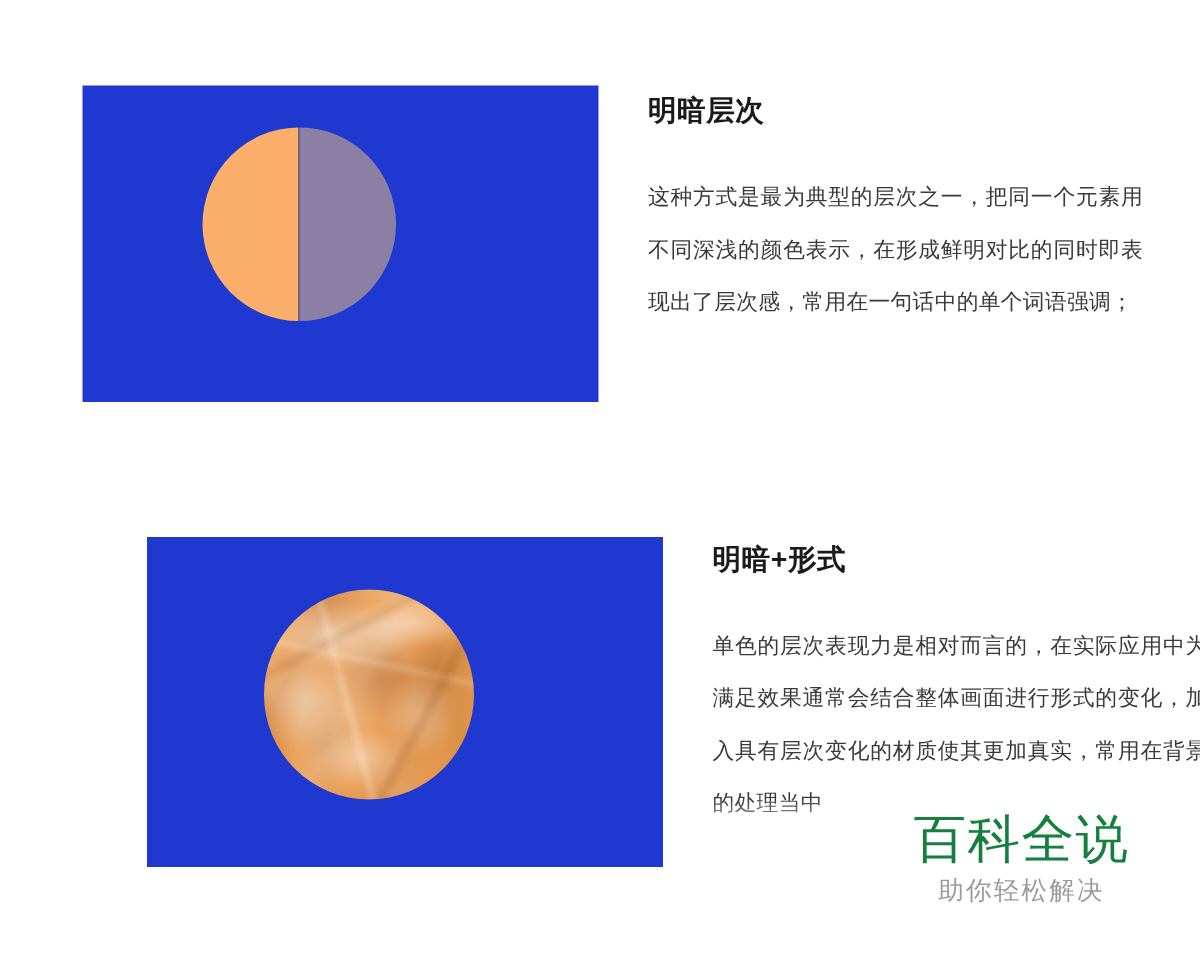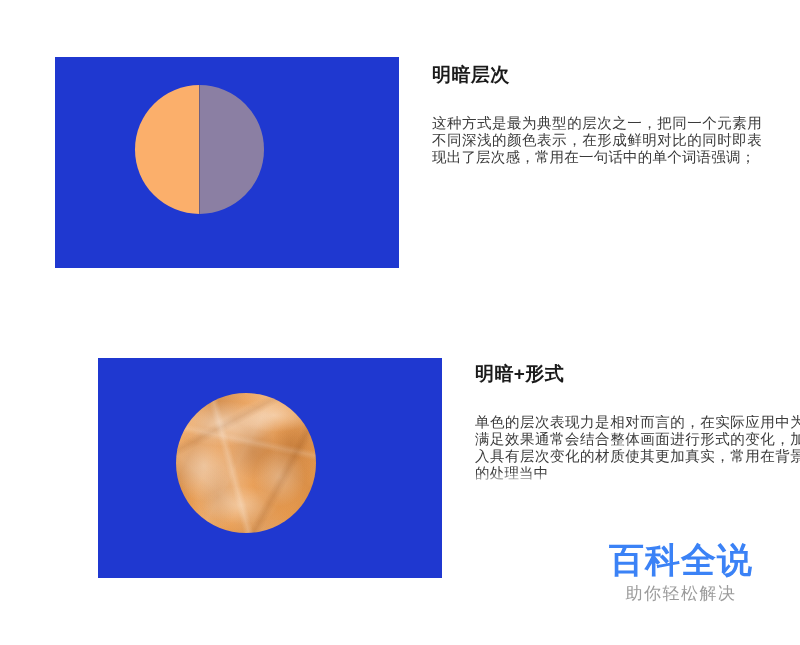--- a/index.html
+++ b/index.html
@@ -111,21 +111,21 @@
     color: #1a1a1a;
     letter-spacing: .4px;
     line-height: 26px;
     white-space: nowrap;
   }
 
   .body-text {
     margin: 0;
     font-size: 14.5px;
     color: #3a3a3a;
-    line-height: 17px;
+    line-height: 35px;
     letter-spacing: .2px;
     text-align: justify;
     text-justify: inter-character;
   }
 
   #text-1 { top: 5px; }
   #text-1 .body-text { margin-top: 27px; }
 
   #text-2 { top: 3px; }
   #text-2 .body-text { margin-top: 28px; }
@@ -141,22 +141,22 @@
   .watermark {
     position: absolute;
     left: 596px;
     top: 540px;
     width: 170px;
     text-align: center;
     user-select: none;
   }
   .watermark-title {
     font-size: 35px;
-    font-weight: bold;
-    color: #3b82f6;
+    font-weight: normal;
+    color: #15803d;
     line-height: 40px;
     letter-spacing: 1px;
     white-space: nowrap;
   }
   .watermark-sub {
     margin-top: 3px;
     font-size: 17px;
     color: #9b9b9b;
     line-height: 22px;
     letter-spacing: 1.5px;

